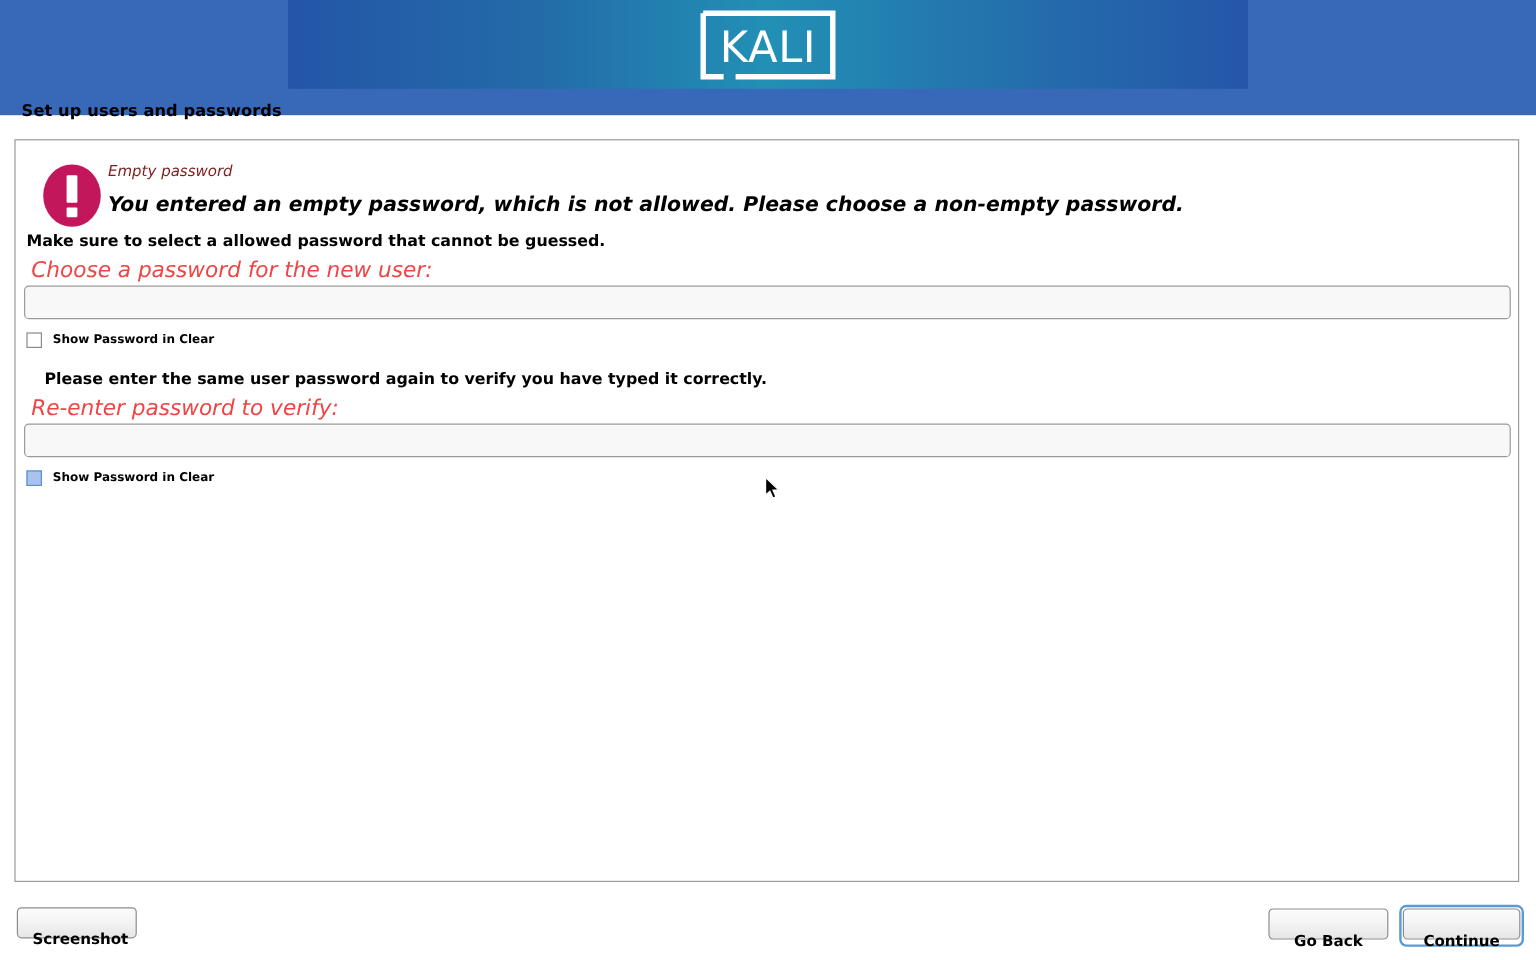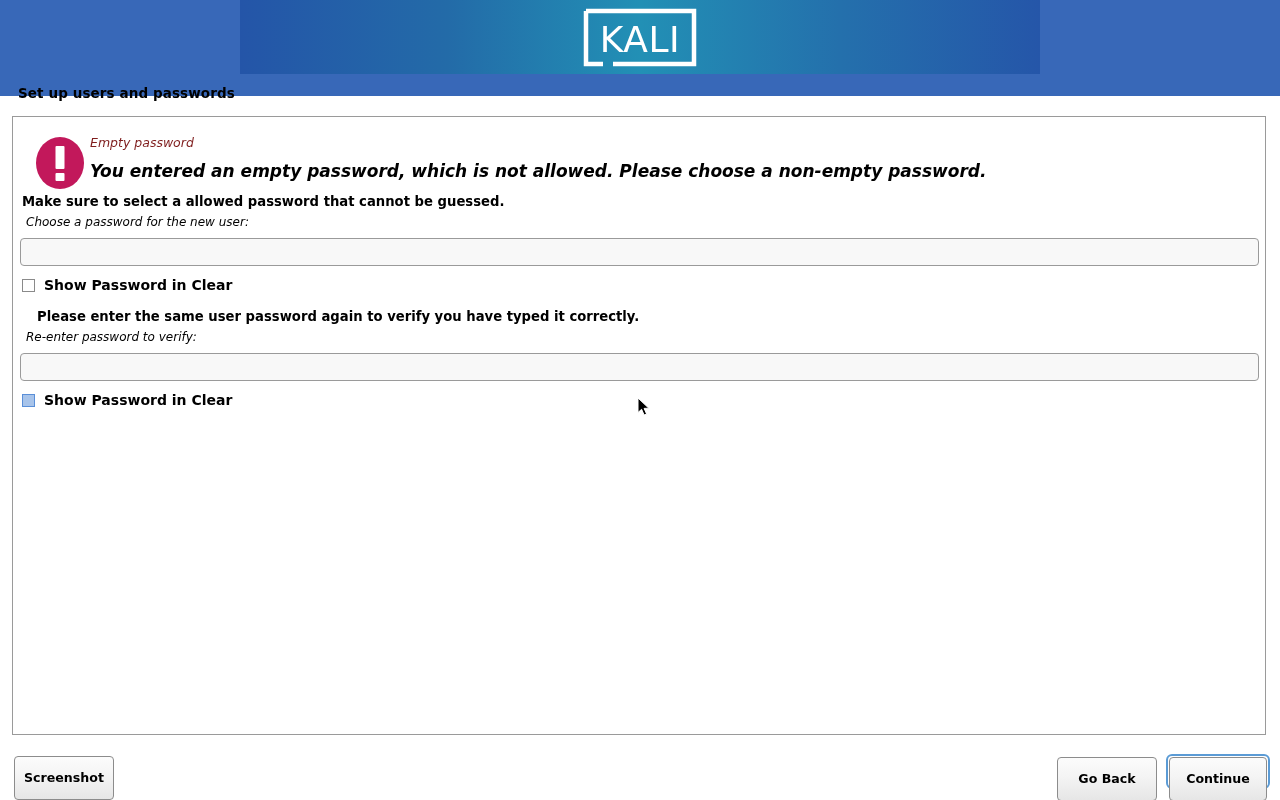--- a/index.html
+++ b/index.html
@@ -121,23 +121,23 @@
   }
   .bold-instruction {
     position: absolute;
     font-size: 13.2px;
     font-weight: bold;
     color: #000000;
     white-space: nowrap;
   }
   .field-label {
     position: absolute;
-    font-size: 12px;
+    font-size: 18px;
     font-style: italic;
-    color: #000000;
+    color: #ef4444;
     white-space: nowrap;
   }
   .text-input {
     position: absolute;
     height: 28px;
     box-sizing: border-box;
     background: #f8f8f8;
     border: 1px solid #9a9a9a;
     border-radius: 4px;
     font-family: "DejaVu Sans", sans-serif;
@@ -159,41 +159,41 @@
     box-sizing: border-box;
     border: 1px solid #8a8a8a;
     background: #ffffff;
     flex: 0 0 auto;
   }
   .checkbox.focused {
     border: 1px solid #5a8fd8;
     background: #a8c4ea;
   }
   .check-label {
-    font-size: 14px;
+    font-size: 10px;
     font-weight: bold;
     color: #000000;
     white-space: nowrap;
   }
 
   
   .btn {
     position: absolute;
     box-sizing: border-box;
-    height: 44px;
+    height: 26px;
     border: 1px solid #8c8c8c;
     border-radius: 4px;
     background: linear-gradient(to bottom, #fcfcfc 0%, #f4f4f4 45%, #e6e6e6 100%);
     font-family: "DejaVu Sans", sans-serif;
     font-size: 12.6px;
     font-weight: bold;
     color: #000000;
     text-align: center;
     line-height: 28px;
-    padding: 0;
+    padding: 12px;
     cursor: default;
     white-space: nowrap;
   }
   .btn-focus-ring {
     position: absolute;
     box-sizing: border-box;
     border: 2px solid #5b9bd5;
     border-radius: 6px;
     background: transparent;
   }

